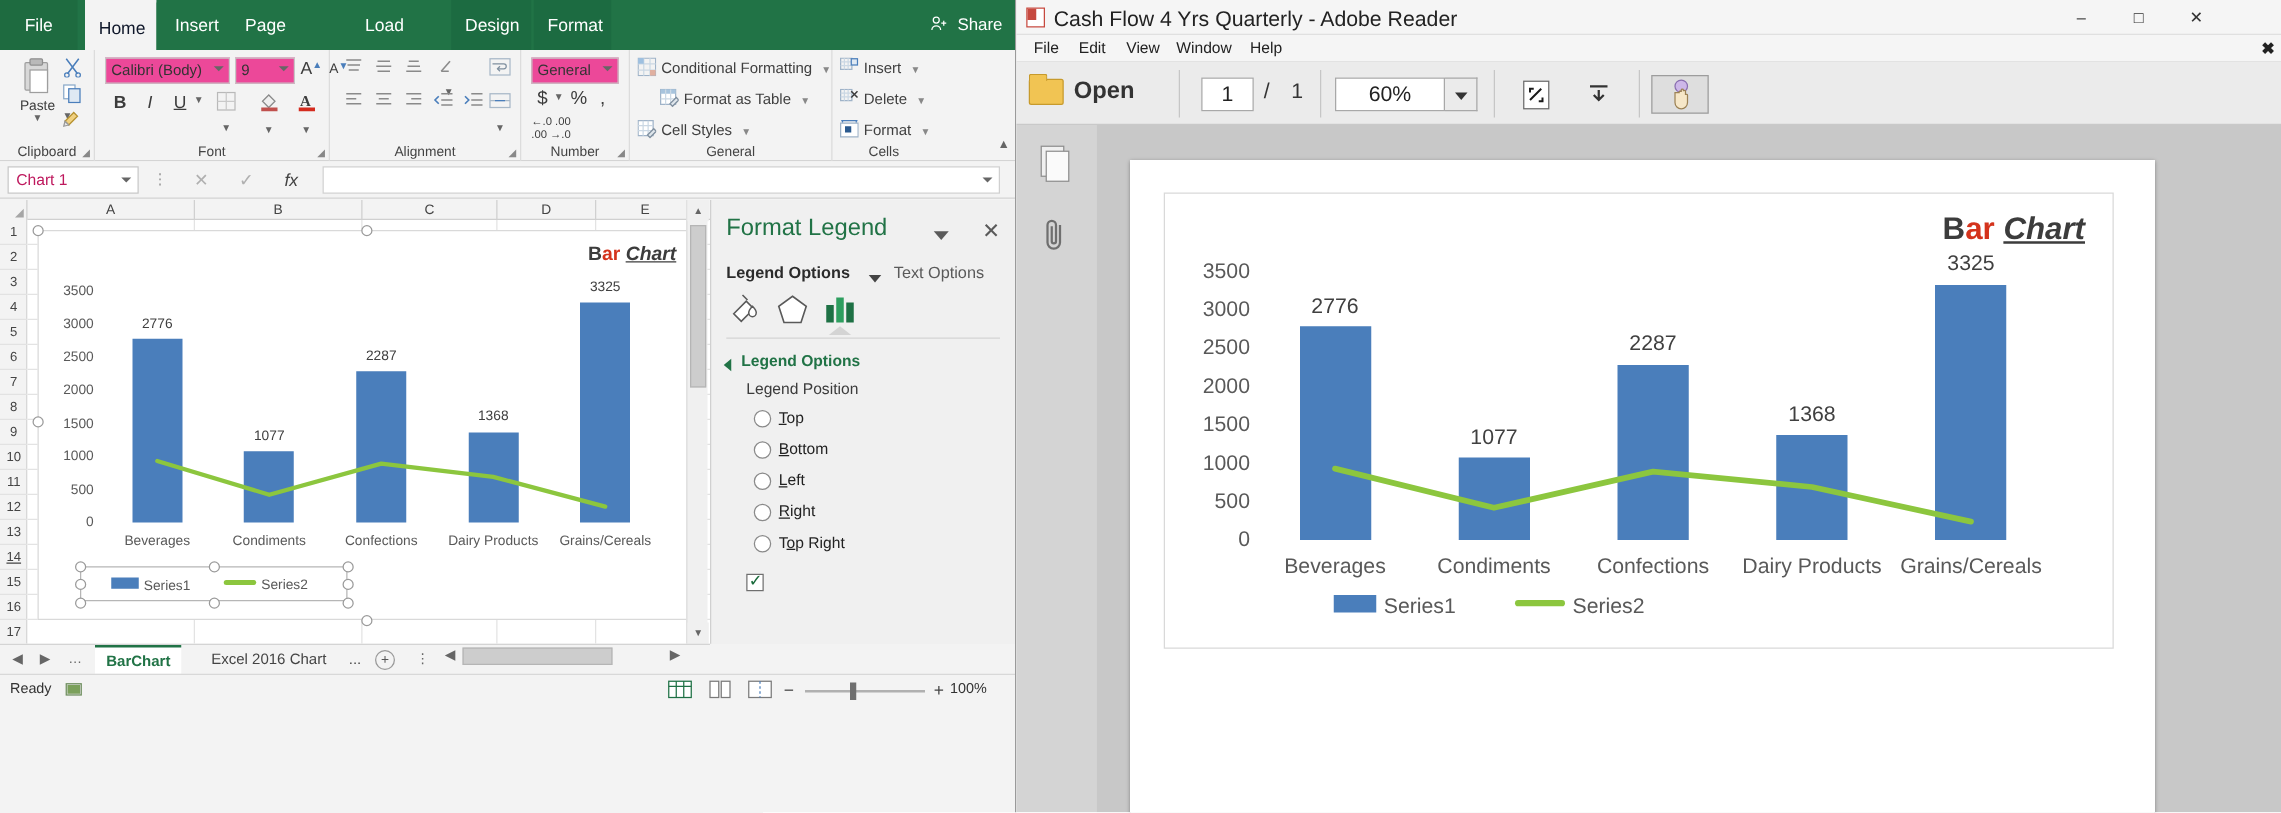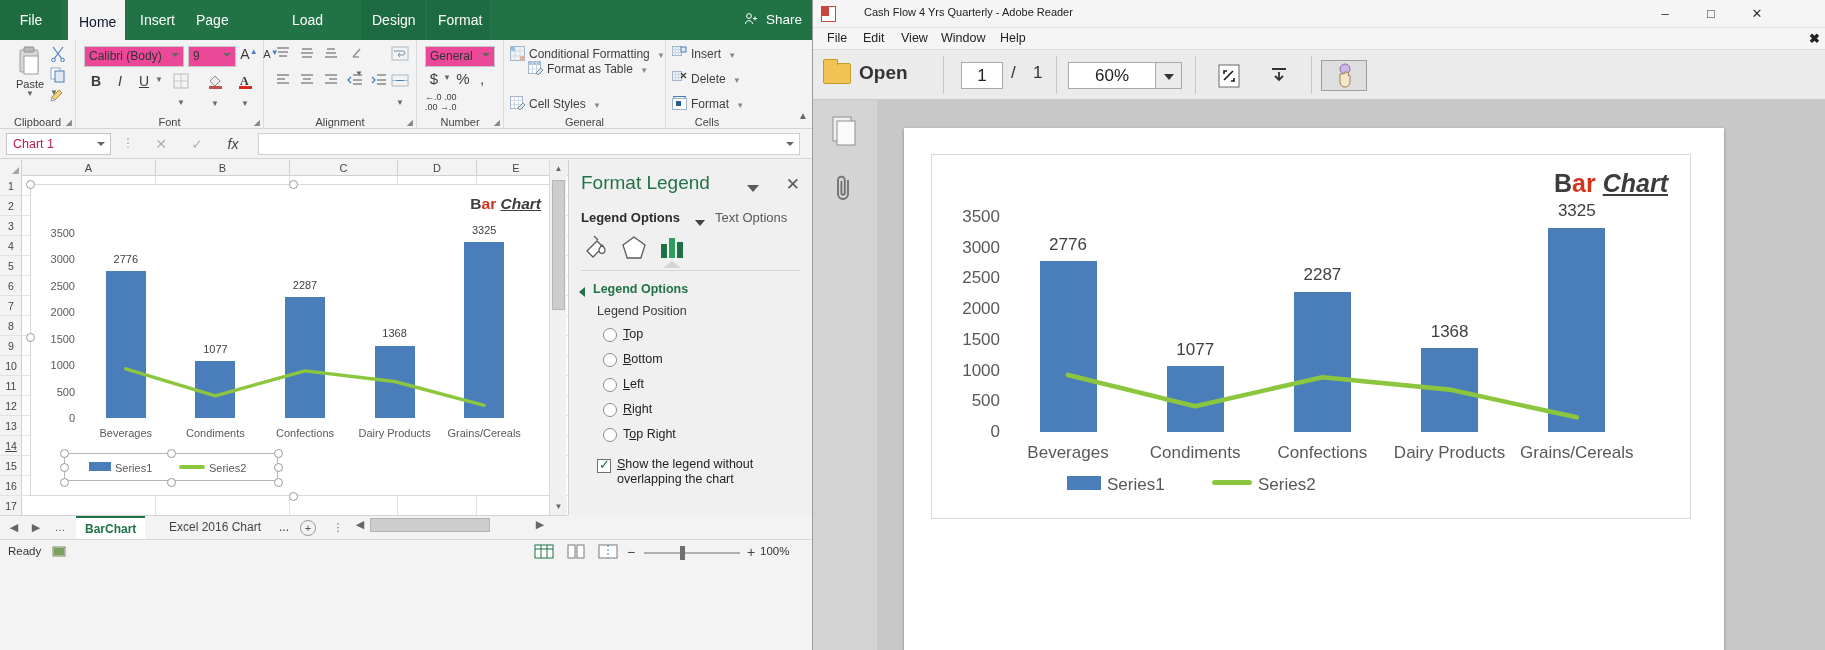--- a/index.html
+++ b/index.html
@@ -113,21 +113,21 @@
   .zoombtn { position:absolute; top:4px; font-size:14px; color:#444; width:14px; text-align:center; }
   .zslider { position:absolute; left:644px; top:12px; width:96px; height:2px; background:#b0b0b0; }
   .zthumb { position:absolute; left:680px; top:6px; width:5px; height:14px; background:#6f6f6f; }
   .zlevel { position:absolute; left:760px; top:5px; font-size:11.5px; color:#333; }
 
   
   .reader { position:absolute; left:812px; top:0; width:1013px; height:650px; background:#fff; border-left:1px solid #9a9a9a; overflow:hidden; }
   .rd-title { position:absolute; left:0; top:0; width:1013px; height:28px; background:#f5f5f5; border-bottom:1px solid #e0e0e0; }
   .rd-pdficon { position:absolute; left:8px; top:6px; width:15px; height:16px; background:#fff; border:1px solid #c6493f; }
   .rd-pdficon:after{content:"";position:absolute;left:0;top:0;width:7px;height:9px;background:#c6493f;}
-  .rd-titletxt { position:absolute; left:30px; top:6px; font-size:11px; color:#222;margin-left:21px; }
+  .rd-titletxt { position:absolute; left:30px; top:6px; font-size:17px; color:#222; }
   .wbtn { position:absolute; top:0; width:46px; height:28px; text-align:center; line-height:28px; font-size:13px; color:#333; }
   .rd-menubar { position:absolute; left:0; top:28px; width:1013px; height:22px; background:#f5f5f5; border-bottom:1px solid #dcdcdc; }
   .mitem { position:absolute; top:3px; font-size:12.5px; color:#222; padding:0 6px; }
   .rd-xx { position:absolute; right:6px; top:3px; font-size:13px; font-weight:bold; color:#222; }
   .rd-toolbar { position:absolute; left:0; top:50px; width:1013px; height:50px; background:#ebebeb; border-bottom:1px solid #c9c9c9; }
   .tsep { position:absolute; top:6px; width:1px; height:38px; background:#c6c6c6; }
   .openbtn { position:absolute; left:16px; top:10px; font-size:19px; color:#333; }
   .folder { position:absolute; left:10px; top:13px; width:28px; height:21px; background:#f1c453; border:1px solid #c79a2c; border-radius:2px 2px 2px 2px; }
   .folder:before{content:"";position:absolute;left:-1px;top:-5px;width:13px;height:5px;background:#f1c453;border:1px solid #c79a2c;border-bottom:none;border-radius:2px 2px 0 0;}
   .pagebox { position:absolute; left:148px; top:12px; width:42px; height:27px; background:#fff; border:1px solid #a8a8a8; text-align:center; line-height:25px; font-size:17px; color:#222; }
@@ -344,21 +344,21 @@
           <span class="mini">
             <svg width="15" height="15" viewBox="0 0 15 15">
                 <rect x="0.5" y="0.5" width="14" height="14" fill="none" stroke="#9fb3c8"></rect>
                 <path d="M5 0.5v14M10 .5v14M.5 5h14M.5 10h14" stroke="#cbd8e4"></path>
                 <rect x="0.5" y="0.5" width="4.5" height="4.5" fill="#9ec0e0"></rect>
                 <rect x="10" y="10" width="4.5" height="4.5" fill="#e0b0a0"></rect>
               </svg>
           </span><span>Conditional Formatting</span>
           <span style="font-size:8px;color:#888;margin-left:4px;">▼</span>
         </div>
-        <div class="styleitem" style="left:6px;top:21px;padding-left:18px;">
+        <div class="styleitem" style="left:6px;top:31px;padding-left:18px;">
           <span class="mini">
             <svg width="15" height="15" viewBox="0 0 15 15">
                 <rect x="0.5" y="0.5" width="12" height="12" fill="#fff" stroke="#9fb3c8"></rect>
                 <rect x="0.5" y="0.5" width="12" height="3.5" fill="#a8c4dd"></rect>
                 <path d="M.5 8h12M4.5.5v12M8.5.5v12" stroke="#cbd8e4"></path>
                 <path d="M8 12l5-5 2 2-5 5z" fill="#dfe6ec" stroke="#7f8f9f"></path>
               </svg>
           </span><span>Format as Table</span>
           <span style="font-size:8px;color:#888;margin-left:4px;">▼</span>
         </div>
@@ -602,21 +602,20 @@
       <div class="radio" style="top:218px;"></div>
       <div class="radiolbl" style="top:217px;"><span class="ul">L</span>eft</div>
 
       <div class="radio" style="top:243px;"></div>
       <div class="radiolbl" style="top:242px;"><span class="ul">R</span>ight</div>
 
       <div class="radio" style="top:268px;"></div>
       <div class="radiolbl" style="top:267px;">T<span class="ul">o</span>p Right</div>
 
       <div class="chk" style="top:299px;"></div>
-      <div class="chklbl" style="top:297px;"><span class="ul">S</span>how the legend without overlapping the chart</div>
     </div>
 
     <div class="sheettabs">
       <div class="navarrow" style="left:6px;">◀</div>
       <div class="navarrow" style="left:28px;">▶</div>
       <div class="navarrow" style="left:52px;">…</div>
       <div class="stab active" style="left:76px;">BarChart</div>
       <div class="stab" style="left:160px;">Excel 2016 Chart</div>
       <div class="stab" style="left:270px;">...</div>
       <div style="position:absolute;left:300px;top:4px;width:16px;height:16px;border:1px solid #999;border-radius:50%;text-align:center;line-height:14px;font-size:11px;color:#555;">+</div>

